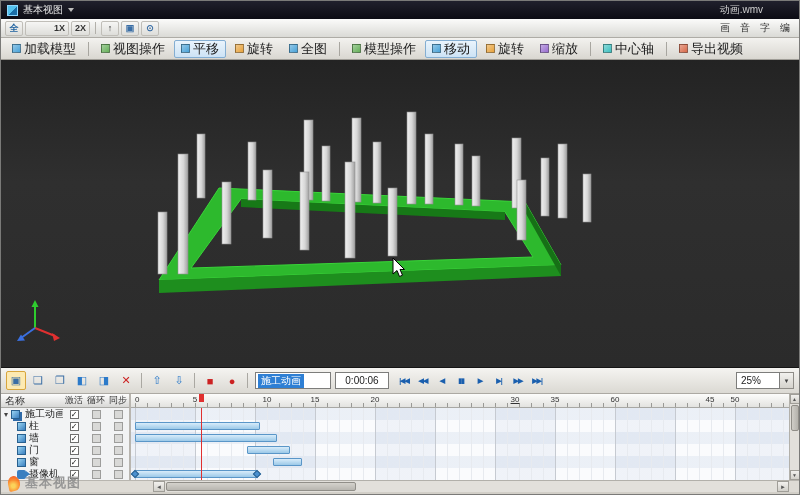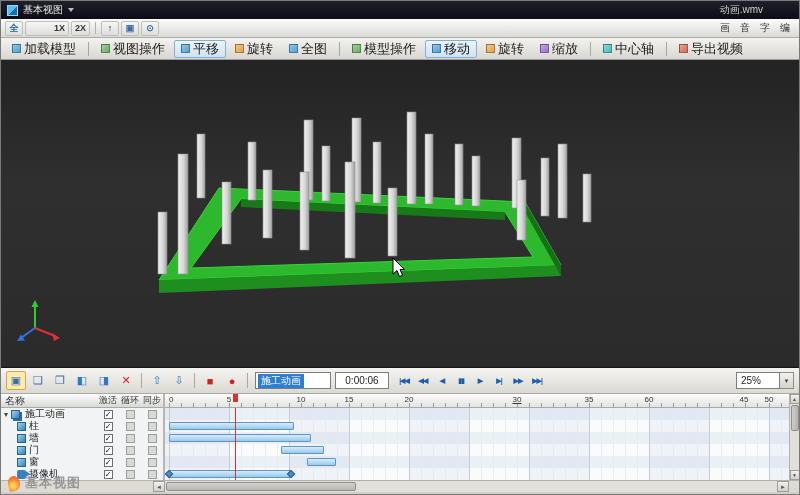--- a/index.html
+++ b/index.html
@@ -41,21 +41,21 @@
   .tl-field { height:17px; background:#fff; border:1px solid #7d7d7b; display:flex; align-items:center; padding:0 2px; font-size:10px; }
   .name-field { width:76px; margin:0 2px; }
   .name-field .sel { background:#2e7fd4; color:#fff; padding:0 3px; }
   .time-field { width:54px; justify-content:center; color:#1a1a1a; margin-right:4px; }
   .pbb { min-width:18px; height:17px; display:flex; align-items:center; justify-content:center; color:#1a5fae; font-size:7px; font-weight:bold; letter-spacing:-1px; border:1px solid transparent; border-radius:2px; background:transparent; cursor:default; }
   .zoom-combo { margin-left:auto; display:flex; align-items:center; }
   .zoom-value { width:44px; height:17px; background:#fff; border:1px solid #7d7d7b; font-size:10px; display:flex; align-items:center; padding:0 4px; color:#222; }
   .zoom-arrow { width:14px; height:17px; background:linear-gradient(#f2f1ee,#d5d3cd); border:1px solid #8f8d88; border-left:none; font-size:6px; color:#444; display:flex; align-items:center; justify-content:center; }
 
   .tl-body { height:86px; display:flex; position:relative; }
-  .tree { width:164px; display:flex; flex-direction:column; background:#eef0f0; border-right:2px solid #b8b5af;justify-content:flex-end; }
+  .tree { width:130px; display:flex; flex-direction:column; background:#eef0f0; border-right:2px solid #b8b5af;justify-content:flex-end; }
   .tree-header { height:14px; display:flex; background:linear-gradient(#fdfdfd,#d8d8d6); border-bottom:1px solid #a8a8a4; font-size:10px; color:#333; align-items:center; }
   .th-name { flex:1; padding-left:4px; }
   .th-col { width:22px; text-align:center; font-size:9px; }
   .tree-rows { flex:1; overflow:hidden; background:#f2f3f4; }
   .tree-row { height:12px; display:flex; align-items:center; font-size:10px; color:#1c1c1c; }
   .tr-name { flex:1; display:flex; align-items:center; gap:3px; overflow:hidden; white-space:nowrap; }
   .expander { font-size:8px; color:#444; }
   .tr-cell { width:22px; display:flex; justify-content:center; }
   .cb { width:9px; height:9px; border:1px solid #6f6f6f; background:#fff; font-size:8px; line-height:7px; text-align:center; color:#111; }
   .cb.dis { background:#d9d9d7; border-color:#9d9d9b; }
@@ -380,21 +380,21 @@
       </div>
 
       <div class="grid-area">
         <div class="ruler">
             <span class="num" style="left: 4px; transform: none;">0</span>
             <span class="num" style="left: 64px;">5</span>
             <span class="num" style="left: 136px;">10</span>
             <span class="num" style="left: 184px;">15</span>
             <span class="num" style="left: 244px;">20</span>
             <span class="num" style="left: 304px; margin-top: 40px;">25</span>
-            <span class="num" style="left: 352px; text-decoration: underline;">30</span>
+            <span class="num" style="left: 384px; text-decoration: underline;">30</span>
             <span class="num" style="left: 424px;">35</span>
             <span class="num" style="left: 484px;">60</span>
             <span class="num" style="left: 544px; margin-left: 35px;">45</span>
             <span class="num" style="left: 604px;">50</span>
             <div class="ph-flag" style="left: 70px;"></div>
           </div>
         <div class="grid">
             <div class="bar" style="left: 4px; width: 124.8px; top: 14px;"></div>
             <div class="bar" style="left: 4px; width: 141.6px; top: 26px;"></div>
             <div class="bar" style="left: 115.6px; width: 43.2px; top: 38px;"></div>

